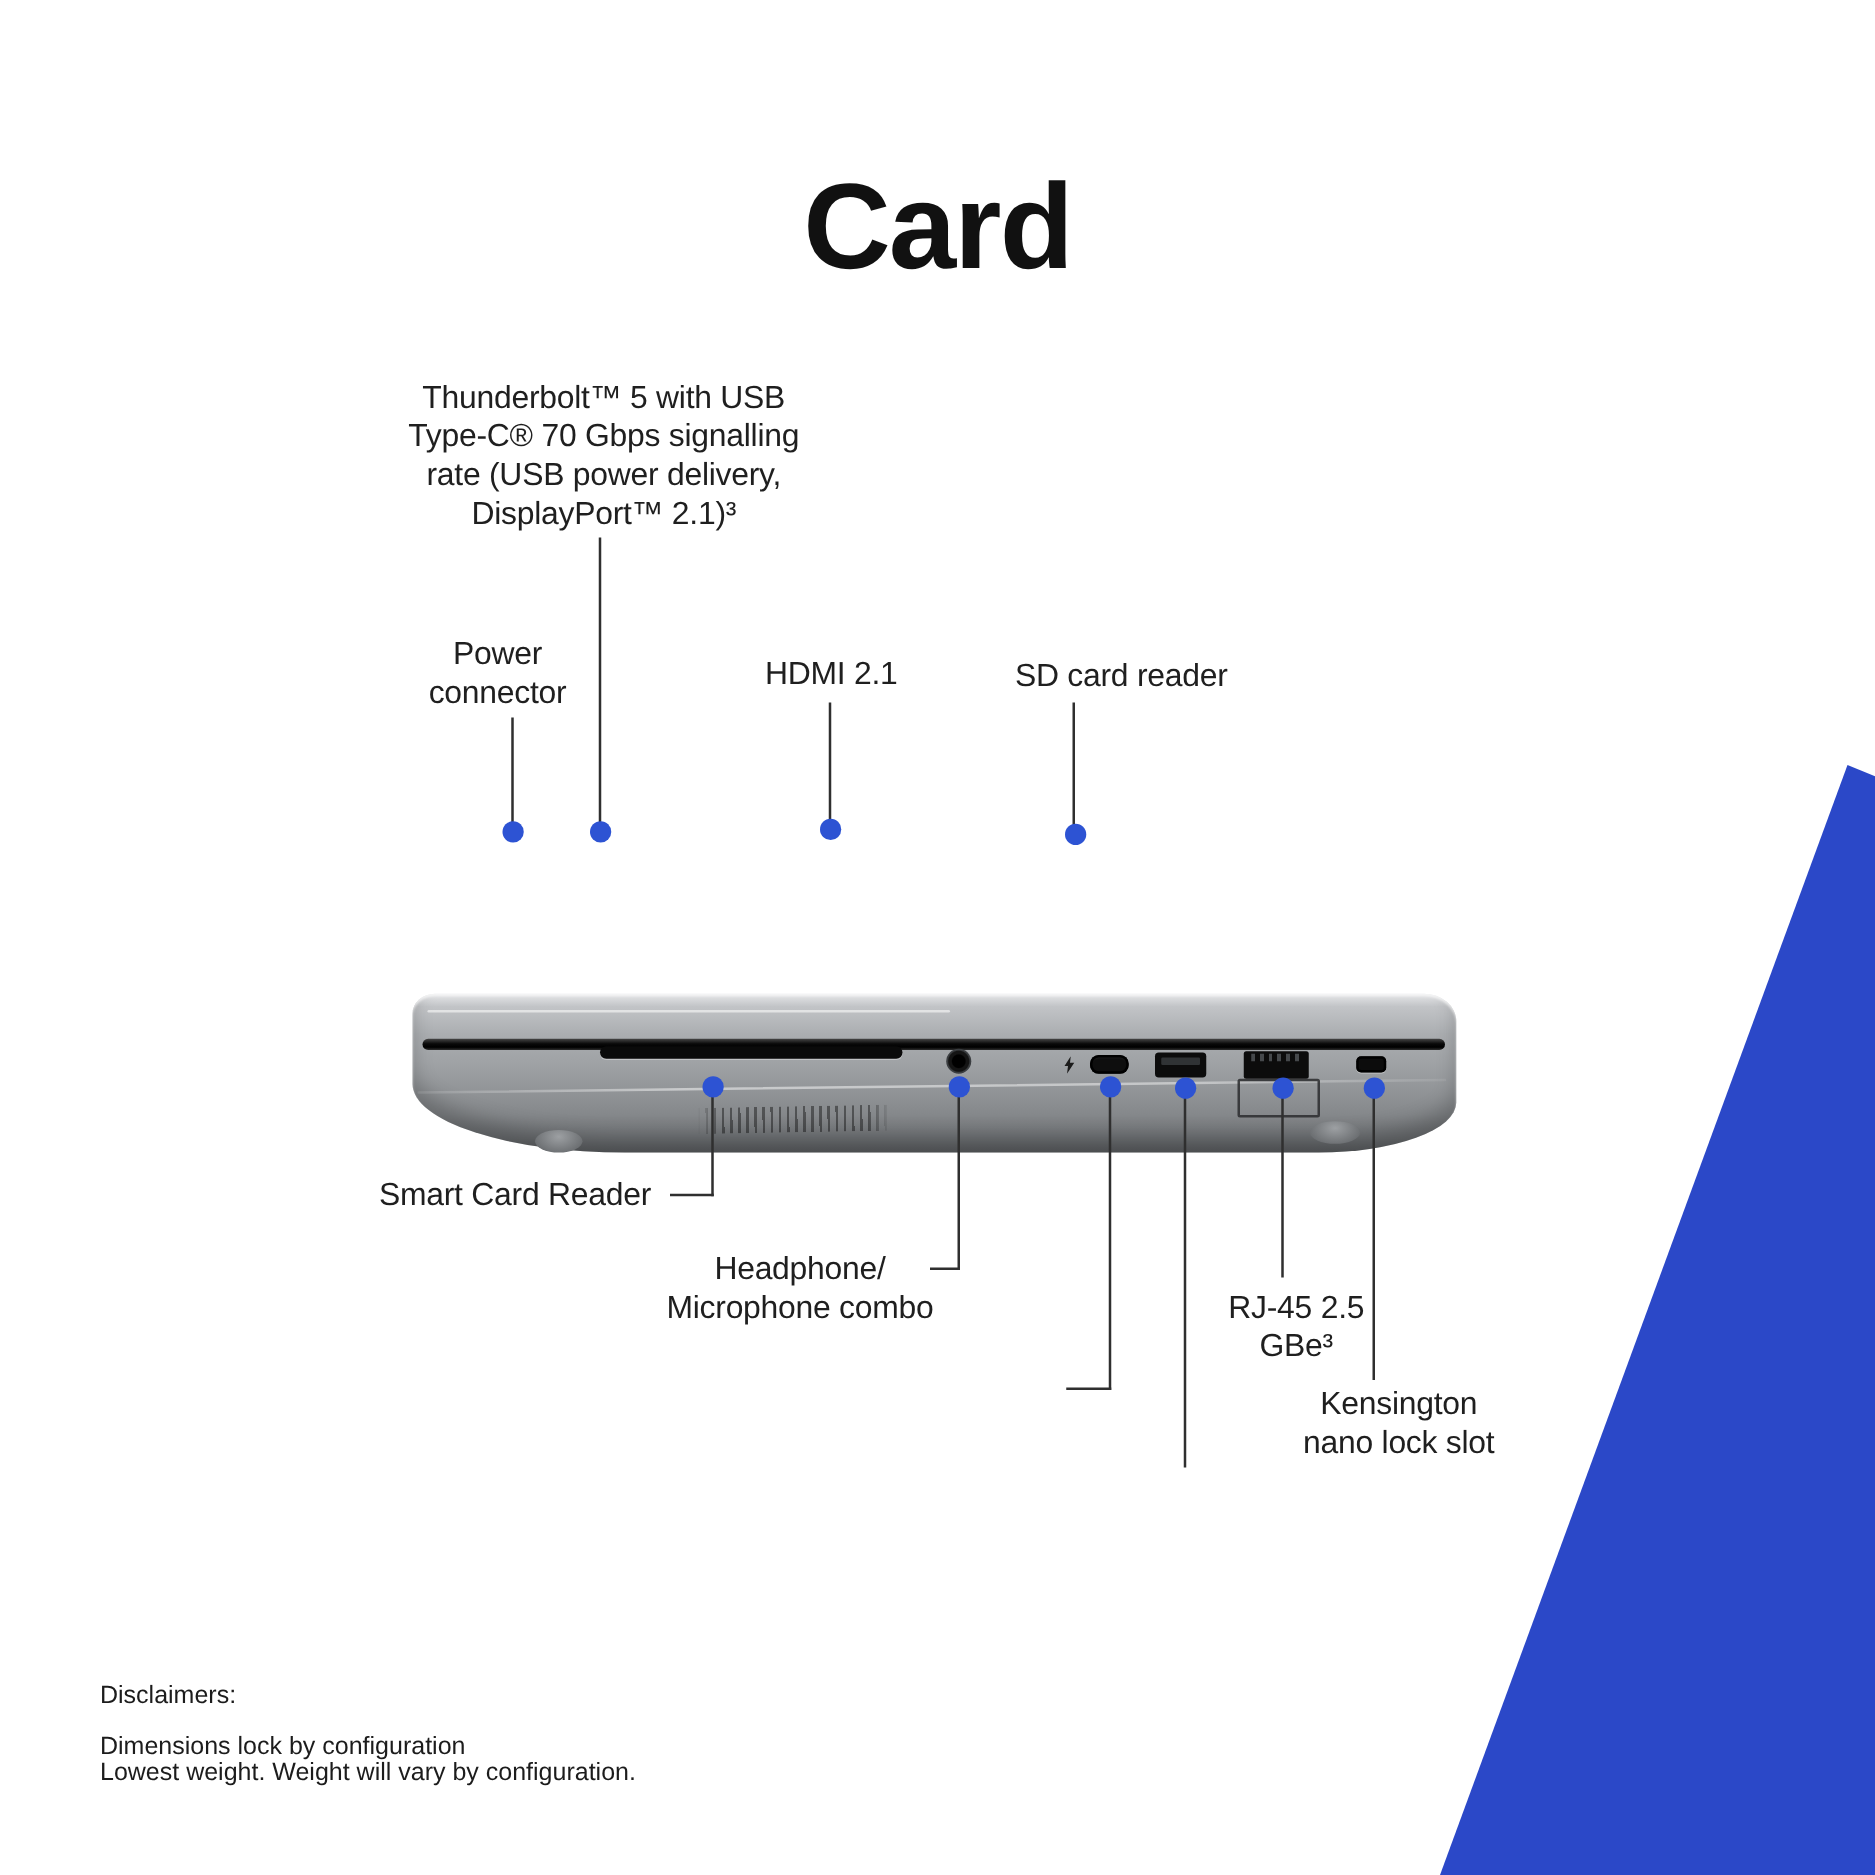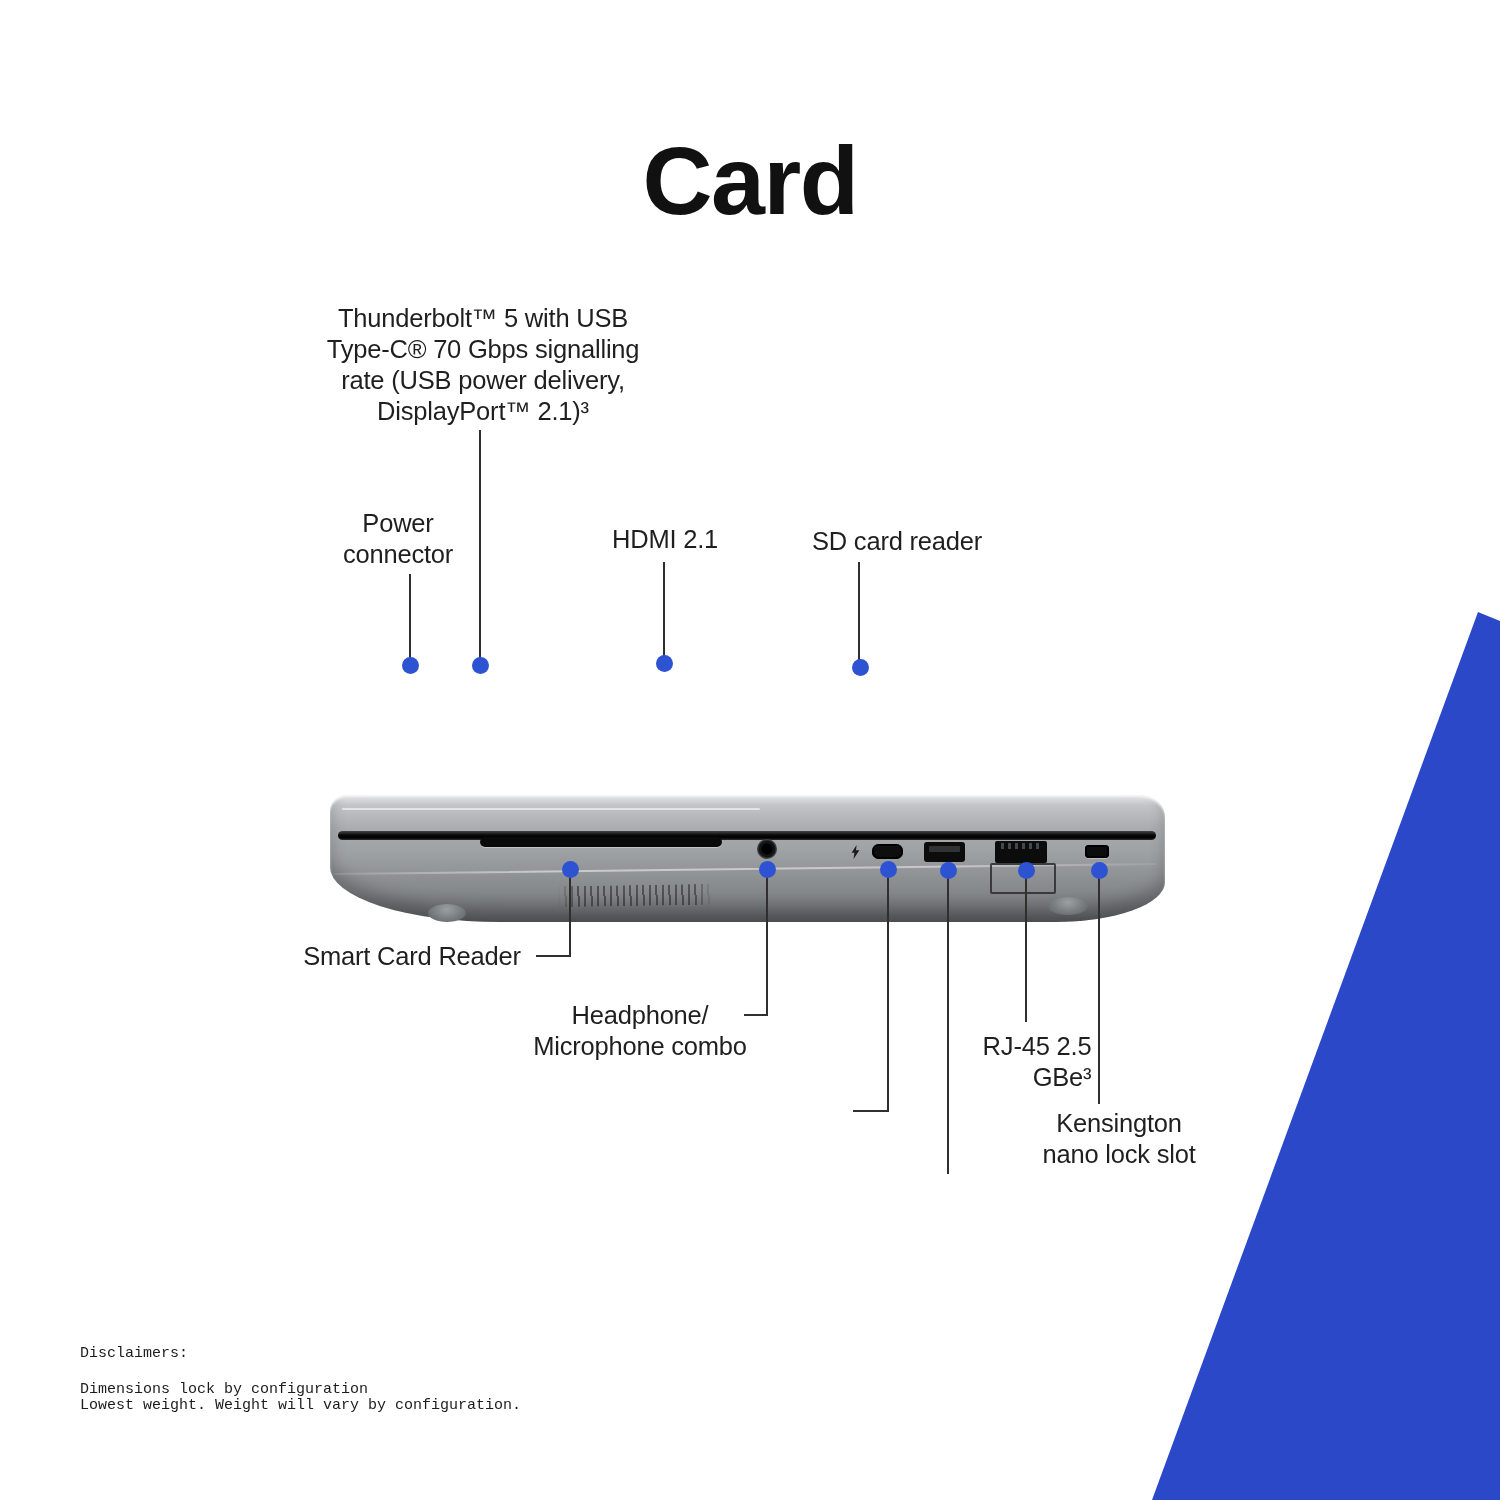--- a/index.html
+++ b/index.html
@@ -24,21 +24,21 @@
 
   
   #lbl-tb5       {left:483px;  top:303px;}
   #lbl-power     {left:398px;  top:508px;}
   #lbl-hdmi      {left:665px;  top:524px;}
   #lbl-sd        {left:860px;  top:526px;margin-left:37px;}
   #lbl-smartcard {left:412px;  top:941px;}
   #lbl-headphone {left:640px;  top:1000px;}
   #lbl-tb4       {left:746px;  top:1083px;}
   #lbl-usba      {left:951px;  top:1180px;}
-  #lbl-rj45      {left:1037px; top:1031px;text-align:right;}
+  #lbl-rj45      {left:1037px; top:1031px;}
   #lbl-kensington{left:1119px; top:1108px;text-align:center;}
 
   
   .laptop{position:absolute;z-index:2;}
   #laptop-top   {left:335px;top:628px;width:828px;height:128px;}
   #laptop-bottom{left:330px;top:795px;width:835px;height:127px;}
 
   .shell{position:absolute;inset:0;
          background:linear-gradient(180deg,#e7e8ea 0%,#c2c4c7 8%,#aaadb0 26%,#9fa2a5 44%,
                     #94979a 58%,#85888b 76%,#6d7073 92%,#5f6265 100%);
@@ -130,22 +130,22 @@
   #ln-kens      {left:1098px; top:877px;height:227px;}
 
   
   #dot-power{left:402px;top:657px;}  #dot-tb5{left:472px;top:657px;}
   #dot-hdmi {left:656px;top:655px;}  #dot-sd {left:852px;top:659px;}
   #dot-smart{left:562px;top:861px;}  #dot-head{left:759px;top:861px;}
   #dot-tb4  {left:880px;top:861px;}  #dot-usba{left:940px;top:862px;}
   #dot-rj45 {left:1018px;top:862px;} #dot-kens{left:1091px;top:862px;}
 
   
-  .disclaimers{position:absolute;left:80px;top:1346px;z-index:3;font-size:15px;
-               line-height:1.05;color:#1c1c1c;font-family:Liberation Mono, monospace;}
+  .disclaimers{position:absolute;left:80px;top:1346px;z-index:3;font-size:20px;
+               line-height:1.05;color:#1c1c1c;}
   .disclaimers .head{margin-bottom:20px;}
 </style>
 </head>
 <body>
 
 <div class="canvas">
 
   <div class="wedge" style="background: rgb(43, 72, 200);"></div>
 
   <h1 class="title">Card</h1>

